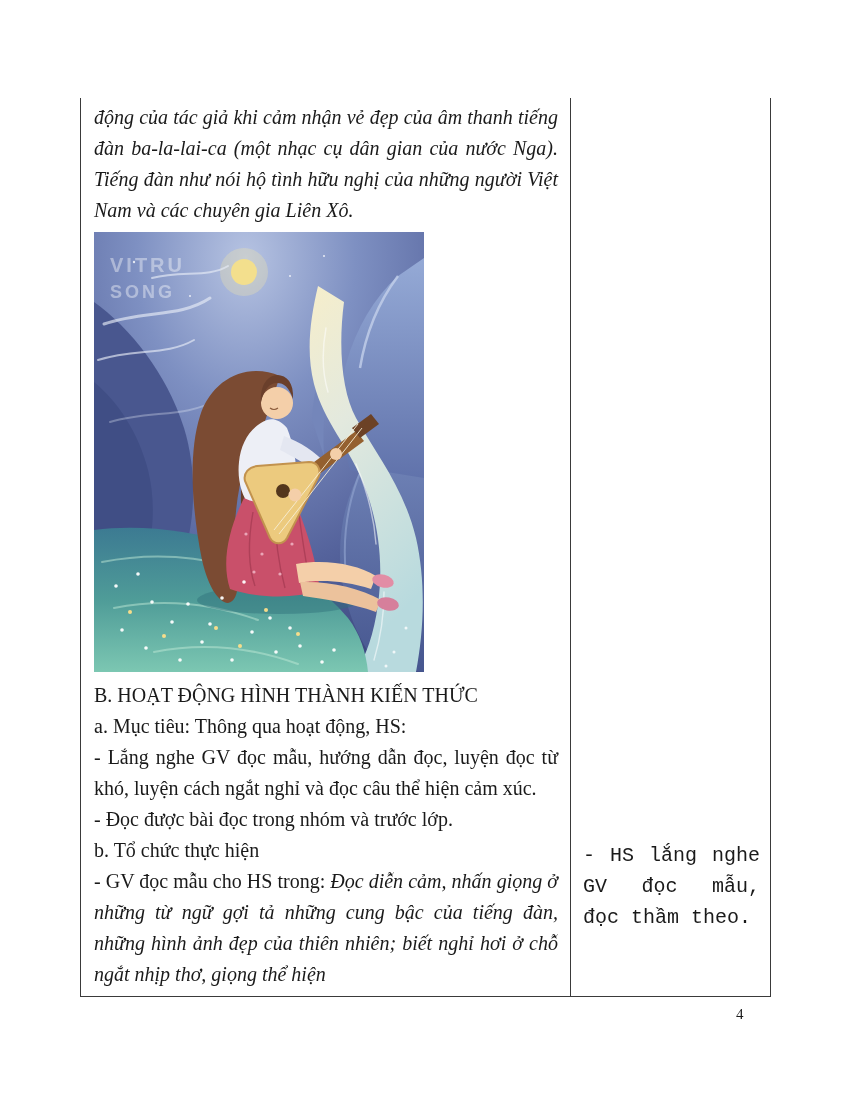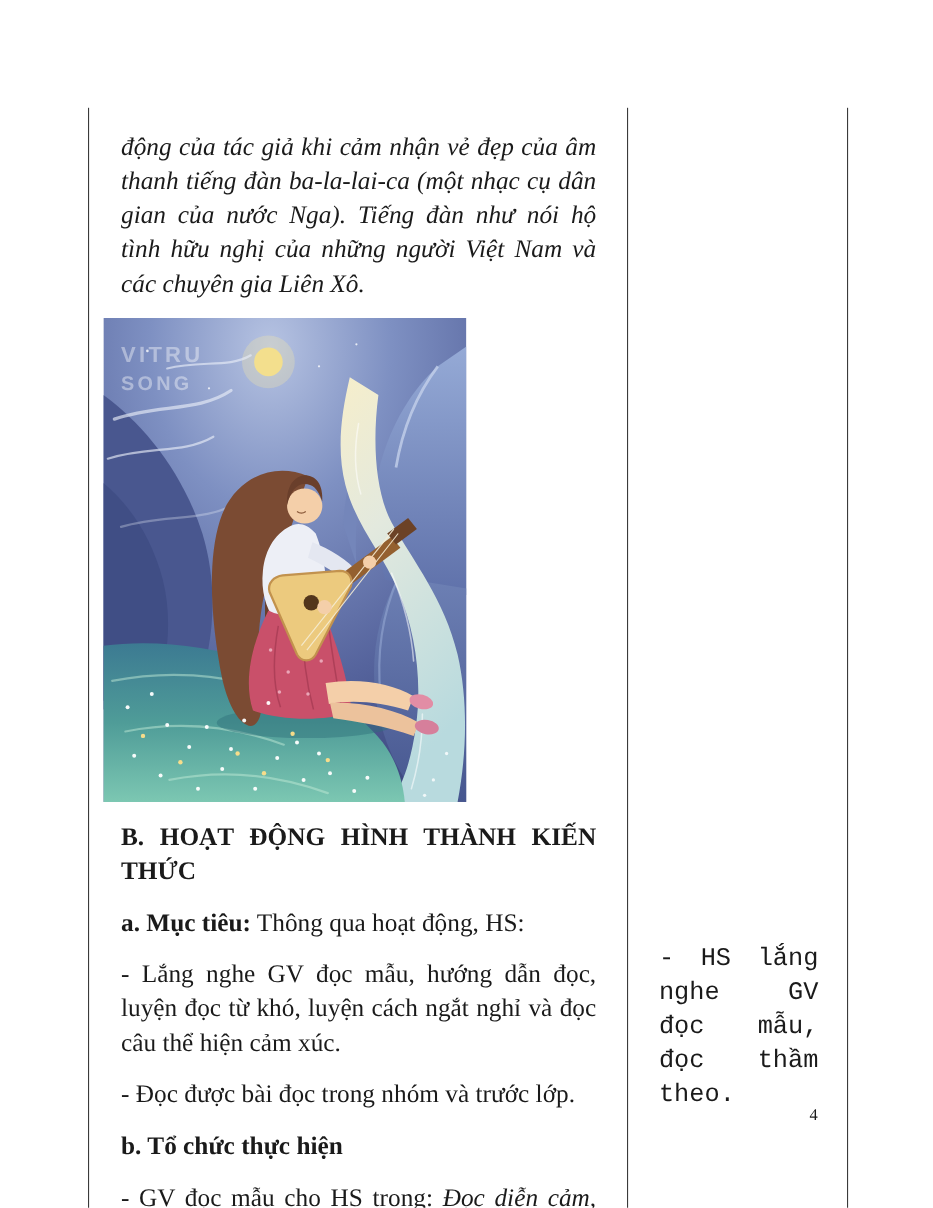--- a/index.html
+++ b/index.html
@@ -18,22 +18,22 @@
     border-left:1px solid #3a3a3a;
     border-right:1px solid #3a3a3a;
     padding:4px 12px 6px 13px;
   }
   .col-right{
     width:200px;
     border-right:1px solid #3a3a3a;
     padding:742px 10px 6px 12px;
     font-family:Liberation Mono, monospace;
   }
-  .para{margin:16px;font-size:23px;line-height:31px;text-align:justify;text-justify:inter-word;}
-  .bold{font-weight:700;}
+  .para{margin:0;font-size:20px;line-height:31px;text-align:justify;text-justify:inter-word;}
+  .bold{font-weight:400;}
   .ital{font-style:italic;}
   .illustration{margin:6px 0 8px 0;width:330px;height:440px;line-height:0;}
   .illustration svg{display:block;}
   .page-number{
     position:absolute;left:736px;top:1004px;
     font-size:15px;line-height:20px;color:#1a1a1a;
   }
 </style>
 </head>
 <body>

